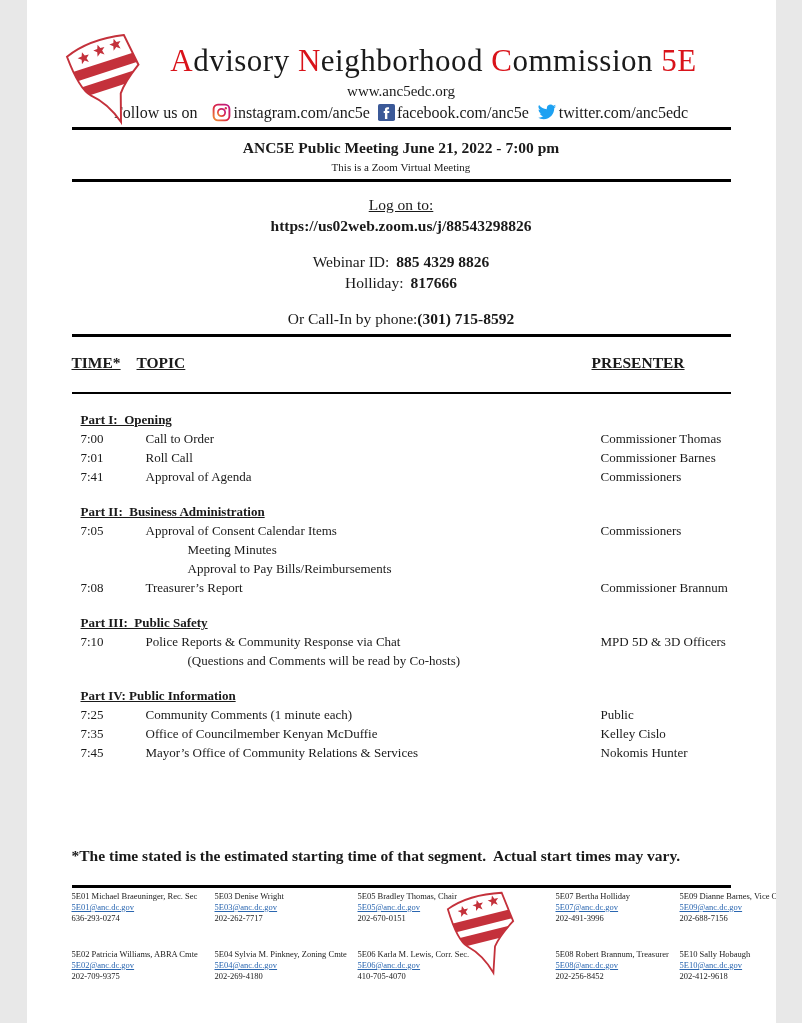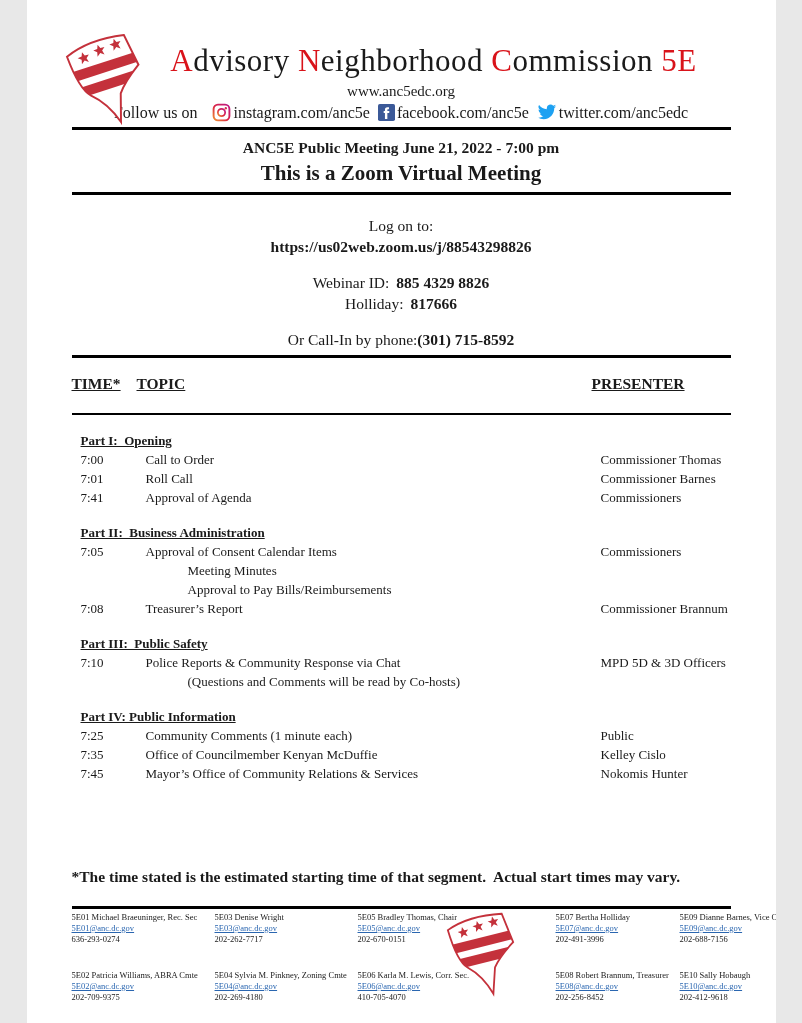--- a/index.html
+++ b/index.html
@@ -19,24 +19,24 @@
   .org-logo svg{width:100%;height:100%;overflow:visible;}
   .org-title{margin:44px 45px 0 110px;text-align:center;font-size:31px;line-height:34px;letter-spacing:.5px;white-space:nowrap;}
   .website{margin-top:5px;text-align:center;font-size:15px;}
   .follow{margin-top:3px;text-align:center;font-size:16px;display:flex;justify-content:center;align-items:center;gap:7px;}
   .follow .icon{display:inline-flex;vertical-align:middle;margin:0 2px 0 8px;}
   .follow .icon svg{display:block;}
   .rule.r1{margin-top:5px;}
 
   
   .meeting-title{margin-top:9px;text-align:center;font-size:15.5px;font-weight:bold;}
-  .meeting-subtitle{margin-top:4px;text-align:center;font-size:21px;font-weight:bold;}
+  .meeting-subtitle{margin-top:4px;text-align:center;font-size:11px;}
   .rule.r2{margin-top:6px;}
   .center-line{text-align:center;font-size:15.5px;}
-  .logon{margin-top:22px;}
+  .logon{margin-top:14px;text-decoration:underline;}
   .zoom-url{margin-top:3px;font-weight:bold;}
   .webinar{margin-top:18px;}
   .passcode{margin-top:3px;}
   .bold{font-weight:bold;}
   .vgap{margin-left:7px;}
   .callin{margin-top:18px;}
   .participants{margin-top:21px;}
   .rule.r3{margin-top:6px;}
 
   

